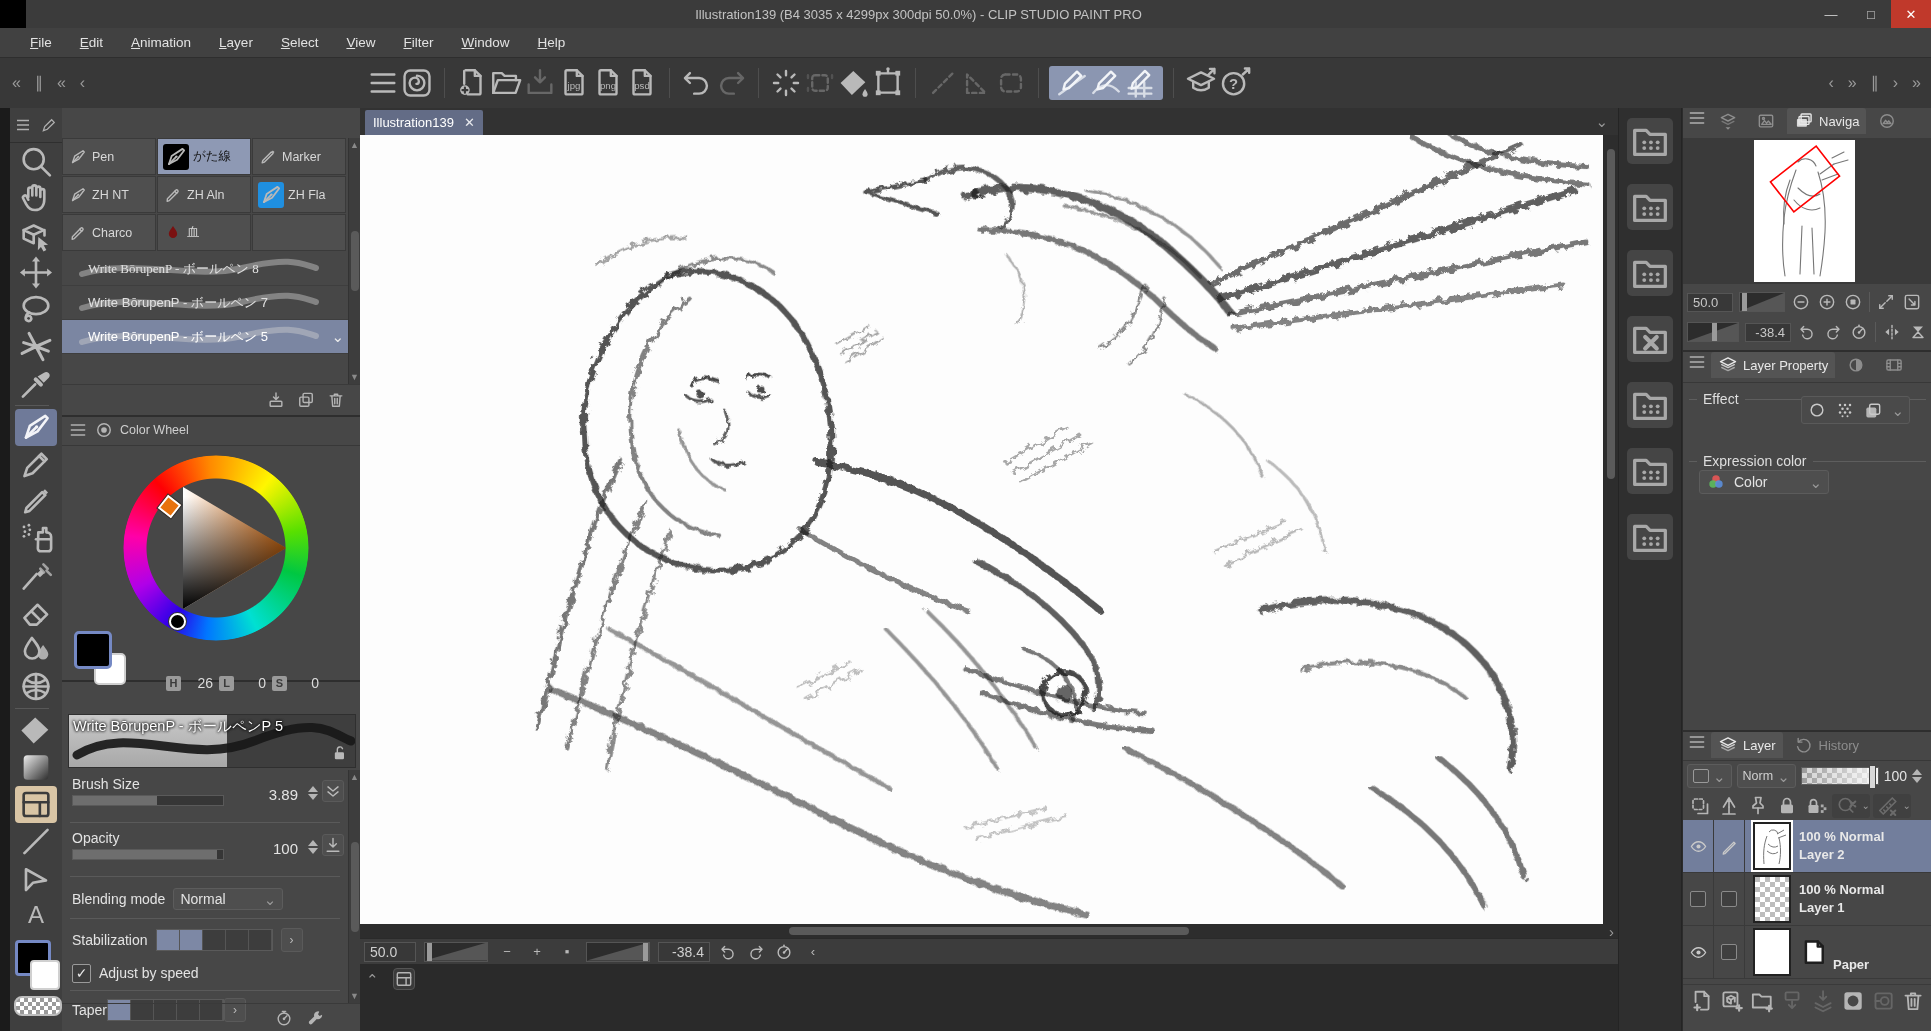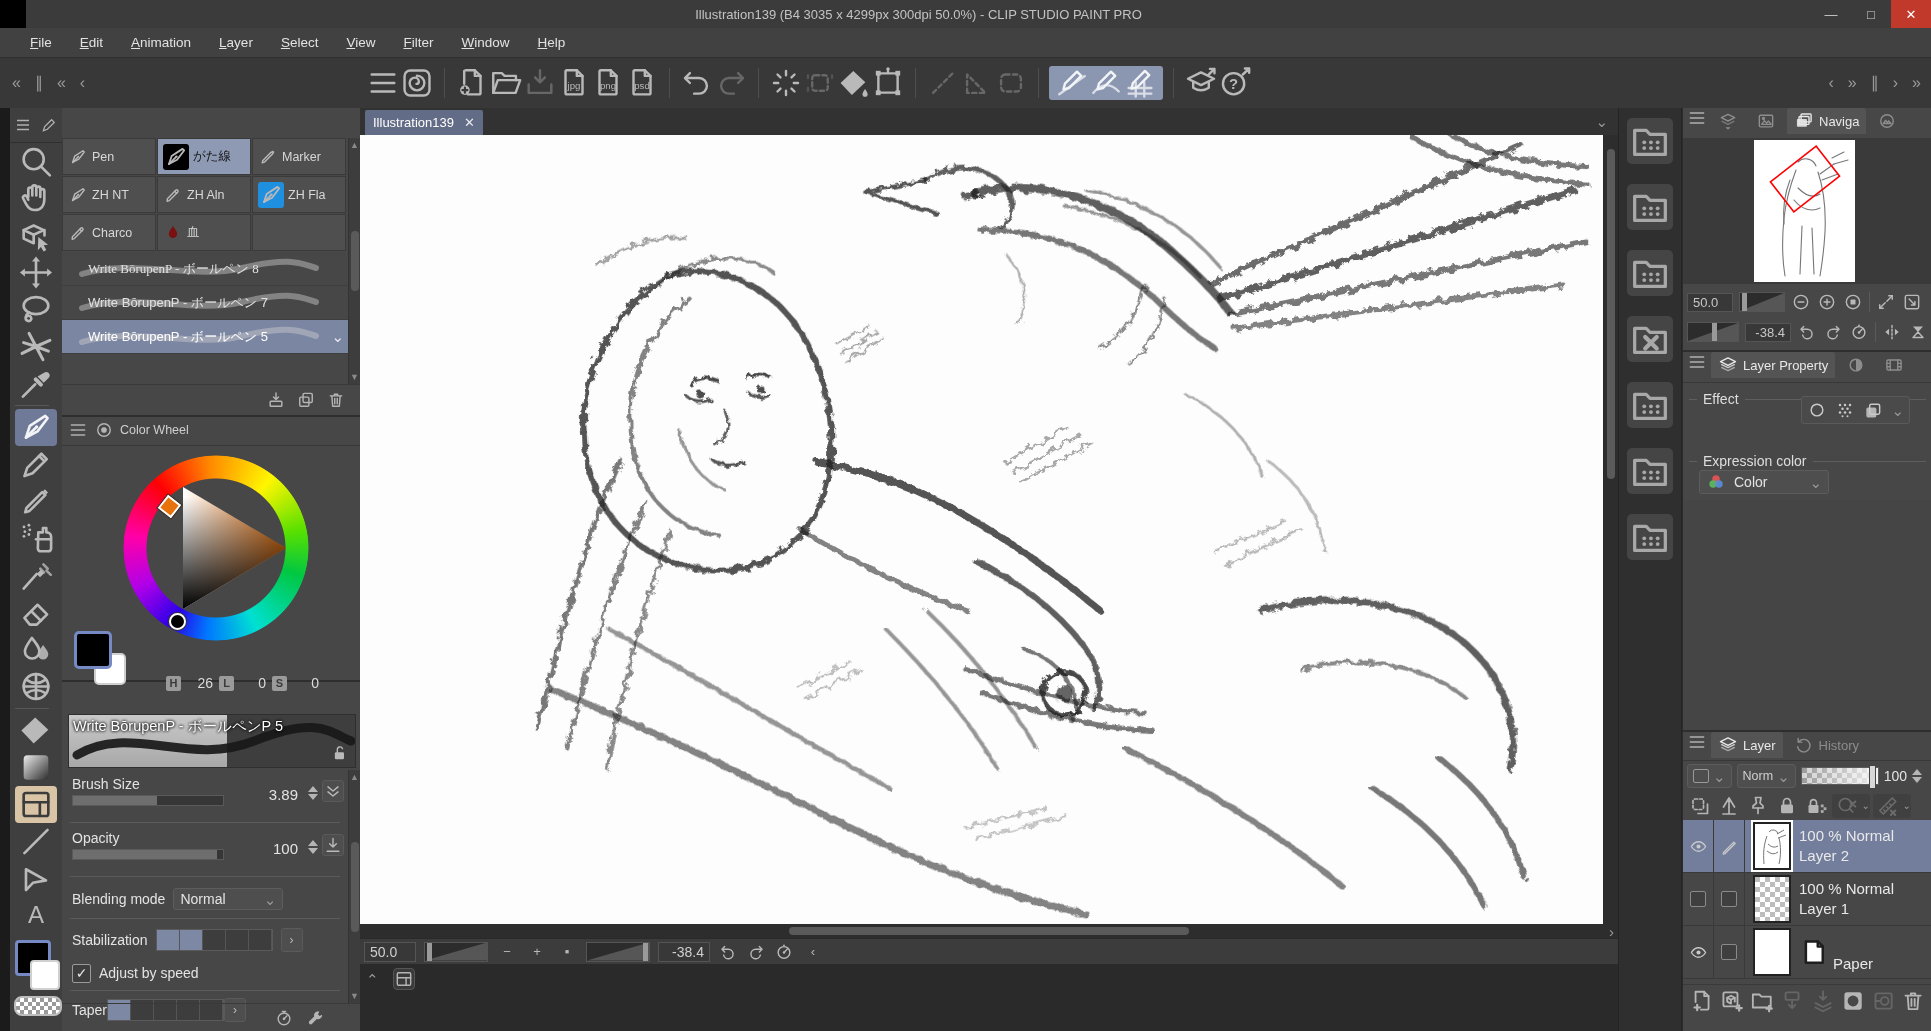--- a/index.html
+++ b/index.html
@@ -166,21 +166,21 @@
   .lpi.dis{color:#6b6b6b;background:#404040;}
   .lpi.wide{width:38px;}
   #lp-list{position:absolute;left:0;top:88px;width:249px;height:162px;}
   .lrow{position:relative;height:52px;border-bottom:1px solid #3a3a3a;display:flex;align-items:center;background:#474747;}
   .lrow.sel{background:#727e9c;}
   .lcol{width:30px;height:52px;display:flex;align-items:center;justify-content:center;border-right:1px solid #3a3a3a;color:#c9c9c9;flex:none;}
   .lcol svg{width:19px;height:19px;}
   .lthumb{width:34px;height:44px;margin:0 8px;border:2px solid #222;background:#fff;flex:none;position:relative;}
   .lrow.sel .lthumb{outline:2px solid #fff;}
   .lthumb.checker{background:repeating-conic-gradient(#fff 0% 25%,#bdbdbd 0% 50%) 0 0/10px 10px;}
-  .lmeta{font-size:15px;color:#e8e8e8;line-height:1.35;}
+  .lmeta{font-size:13px;color:#e8e8e8;line-height:1.35;font-weight:bold;}
   .lrow .cbx{width:14px;height:14px;border:1.5px solid #8a8a8a;border-radius:2px;background:#3f3f3f;}
   #lp-foot{position:absolute;left:0;top:252px;width:249px;height:32px;border-top:1px solid #3a3a3a;display:flex;align-items:center;gap:4px;padding:0 6px;box-sizing:border-box;color:#b5b5b5;}
   .lpf{width:27px;height:26px;display:flex;align-items:center;justify-content:center;}
   .lpf svg{width:21px;height:21px;}
   .lpf.dis{color:#666;}
   .paper-ic{width:30px;height:34px;margin-right:4px;}
   #lp-spacer{position:absolute;left:0;top:392px;width:249px;height:230px;background:#454545;}
 </style>
 </head>
 <body>

